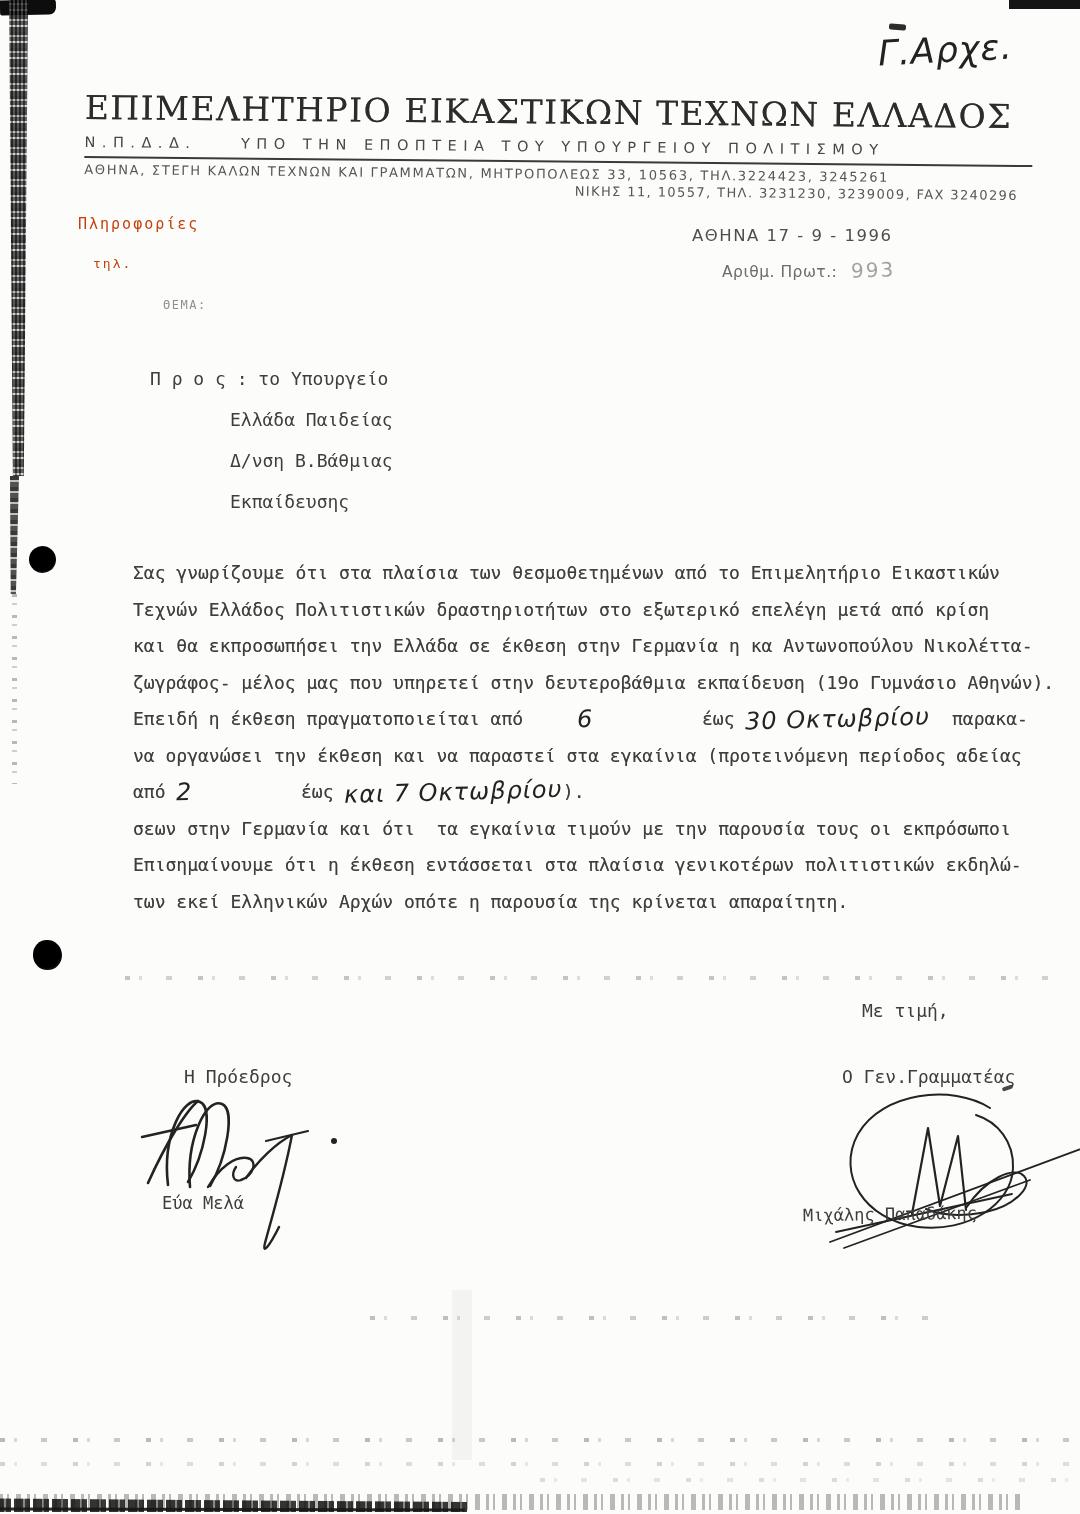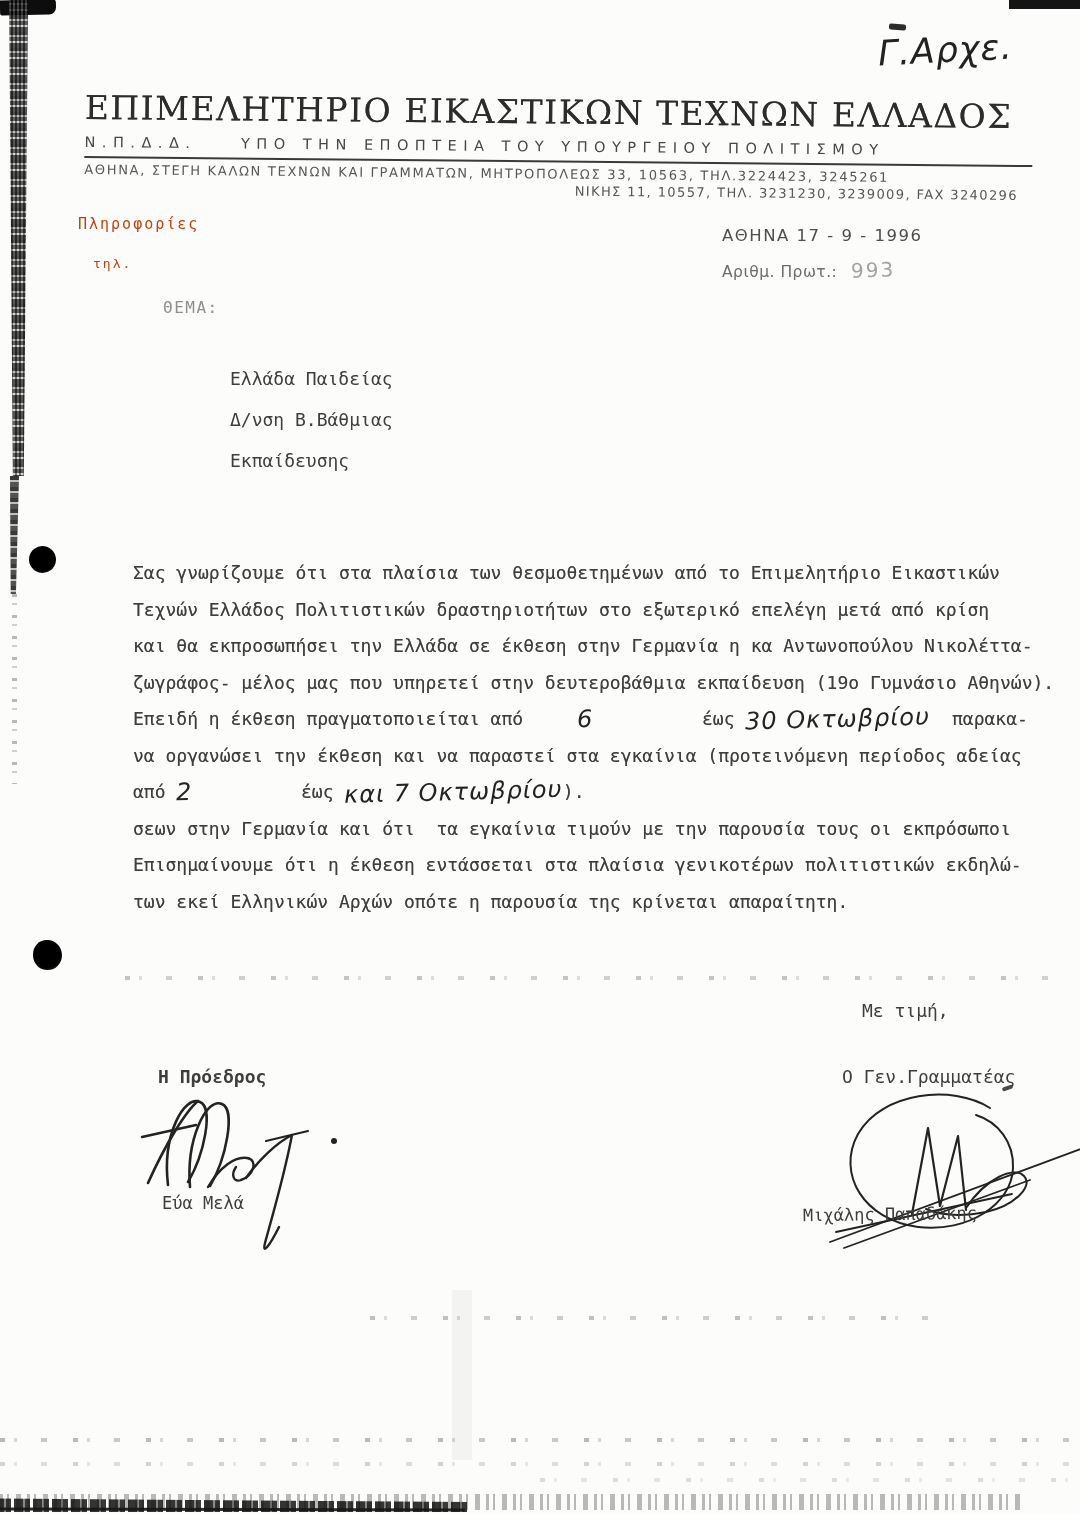--- a/index.html
+++ b/index.html
@@ -55,42 +55,42 @@
   .legal-line{font-family:"DejaVu Sans",sans-serif;font-size:14.5px;letter-spacing:6.5px;white-space:pre;
             color:#474747;margin-top:7px;padding-bottom:6px;border-bottom:2px solid #3a3a3a;}
   .addr1{font-family:"DejaVu Sans",sans-serif;font-size:13px;letter-spacing:1.7px;white-space:nowrap;
             color:#565656;margin-top:4px;}
   .addr2{font-family:"DejaVu Sans",sans-serif;font-size:13px;letter-spacing:1.4px;white-space:nowrap;
             color:#565656;margin-top:2px;text-align:right;padding-right:14px;}
   
   .faded{color:#c2410c;}
   #info-label{position:absolute;left:78px;top:215px;font-size:15px;letter-spacing:2px;}
   #tel-label{position:absolute;left:93px;top:256px;font-size:13px;letter-spacing:2px;}
-  #city-date{position:absolute;left:722px;top:226px;font-family:"DejaVu Sans",sans-serif;
+  #city-date{position:absolute;left:692px;top:226px;font-family:"DejaVu Sans",sans-serif;
              font-size:16.5px;letter-spacing:1.5px;color:#4e4e4e;}
   #proto-row{position:absolute;left:722px;top:258px;font-family:"DejaVu Sans",sans-serif;
              font-size:15.5px;letter-spacing:.5px;color:#6c6c6c;}
   #proto-num{display:inline-block;font-size:20px;color:#a2a2a2;letter-spacing:2px;
              transform:rotate(-2deg);margin-left:8px;}
-  #subject-label{position:absolute;left:163px;top:298px;font-size:16px;letter-spacing:1.5px;color:#8f8f8f;}
+  #subject-label{position:absolute;left:163px;top:298px;font-size:12px;letter-spacing:1.5px;color:#8f8f8f;}
   #routing-note{position:absolute;left:878px;top:30px;font-family:"DejaVu Sans",sans-serif;
              font-style:italic;font-size:35px;letter-spacing:1px;color:#222;transform:rotate(-3deg);}
   
   #recipient{position:absolute;left:150px;top:358px;font-size:18px;line-height:41px;color:#3e3e3e;}
   #recipient .cont{padding-left:80px;}
   
   #body-lines{position:absolute;left:133px;top:555px;width:940px;font-size:18px;color:#3e3e3e;
               text-shadow:0 0 .4px rgba(20,20,20,.45);}
   .tline{white-space:pre-wrap;line-height:36.5px;min-height:36.5px;}
   .hand{font-family:"DejaVu Sans",sans-serif;font-style:italic;font-size:24px;color:#232323;
         letter-spacing:1px;display:inline-block;transform:rotate(-1.5deg);vertical-align:-2px;
         text-shadow:none;}
   
   #salutation{position:absolute;left:862px;top:1000px;font-size:18px;}
-  #title-left{position:absolute;left:158px;top:1066px;font-size:18px;font-weight:bold;}
+  #title-left{position:absolute;left:184px;top:1066px;font-size:18px;}
   #title-right{position:absolute;left:842px;top:1066px;font-size:18px;}
   #name-left{position:absolute;left:162px;top:1193px;font-size:17px;}
   #name-right{position:absolute;left:803px;top:1204px;font-size:17px;transform:rotate(-.8deg);}
   .sig{position:absolute;}
   #sig-left{left:138px;top:1085px;}
   #sig-right{left:800px;top:1082px;}
   .sig path{fill:none;stroke:#232323;stroke-linecap:round;stroke-linejoin:round;}
 </style>
 </head>
 <body>
@@ -128,20 +128,21 @@
   <div id="info-label" class="faded">Πληροφορίες</div>
   <div id="tel-label" class="faded">τηλ.</div>
   <div id="city-date">ΑΘΗΝΑ 17 - 9 - 1996</div>
   <div id="proto-row">
     <span>Αριθμ. Πρωτ.:</span>
     <span id="proto-num">993</span>
   </div>
   <div id="subject-label">ΘΕΜΑ:</div>
 
   <div id="recipient">
+    <div>Π ρ ο ς : το Υπουργείο</div>
 
   <div class="cont">Ελλάδα Παιδείας</div>
       <div class="cont">Δ/νση Β.Βάθμιας</div>
       <div class="cont">Εκπαίδευσης</div>
     </div>
 
   <div id="body-lines">
       <div class="tline"><span class="typed">Σας γνωρίζουμε ότι στα πλαίσια των θεσμοθετημένων από το Επιμελητήριο Εικαστικών</span></div>
       <div class="tline"><span class="typed">Τεχνών Ελλάδος Πολιτιστικών δραστηριοτήτων στο εξωτερικό επελέγη μετά από κρίση</span></div>
       <div class="tline"><span class="typed">και θα εκπροσωπήσει την Ελλάδα σε έκθεση στην Γερμανία η κα Αντωνοπούλου Νικολέττα-</span></div>

